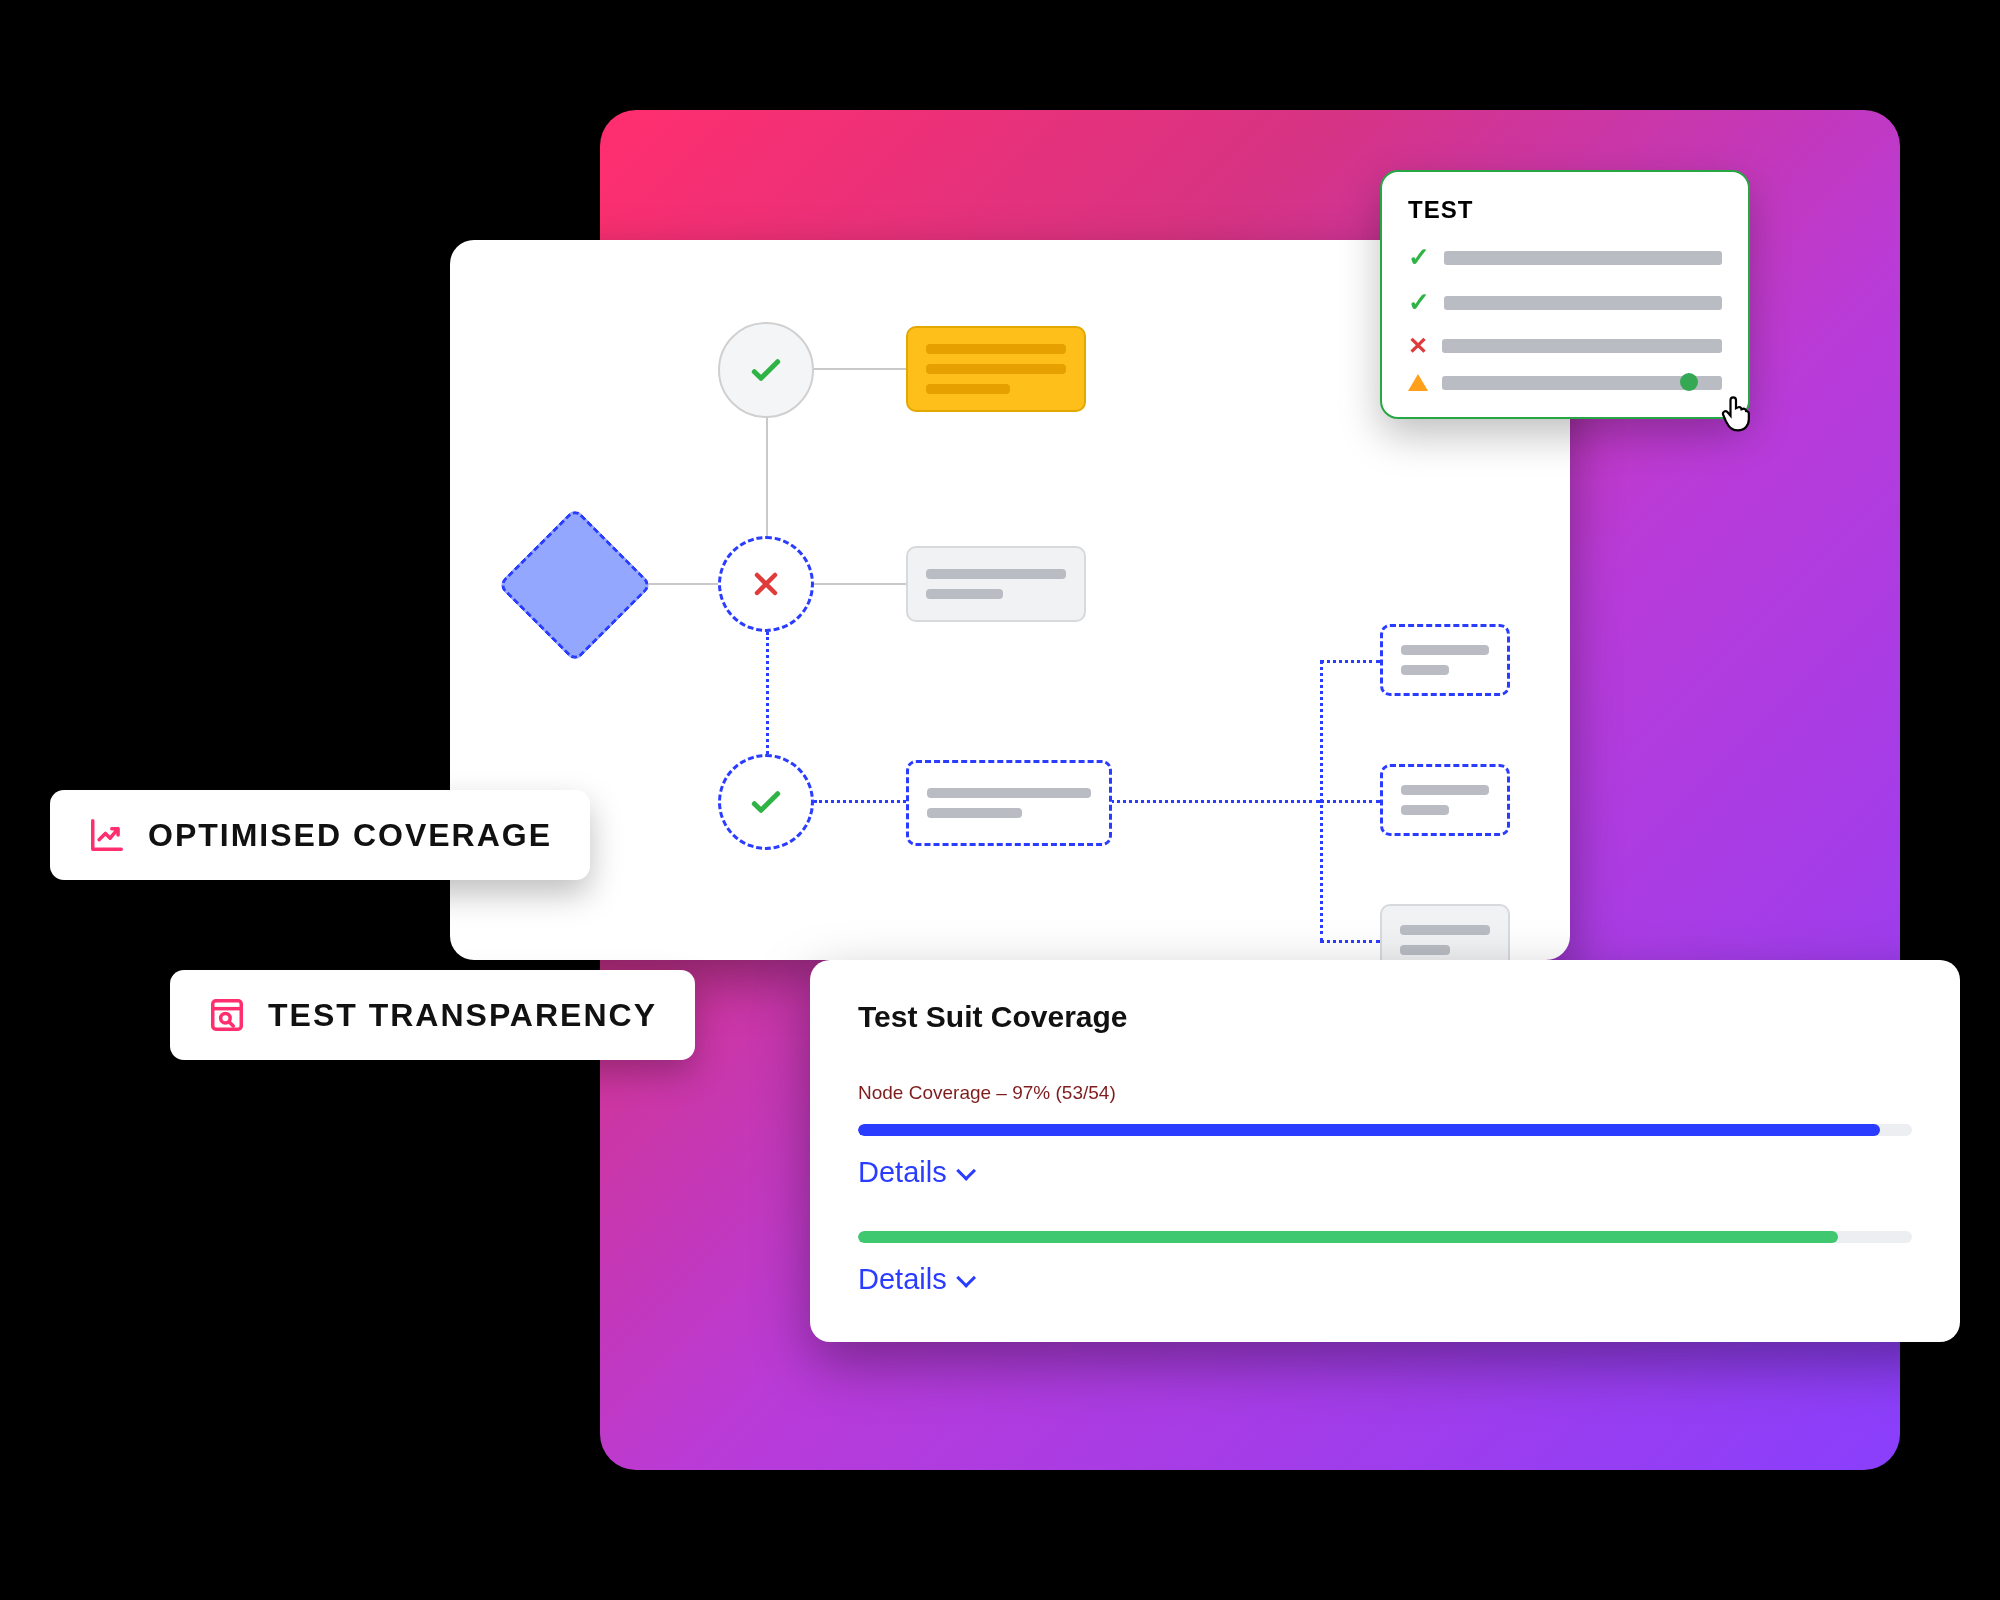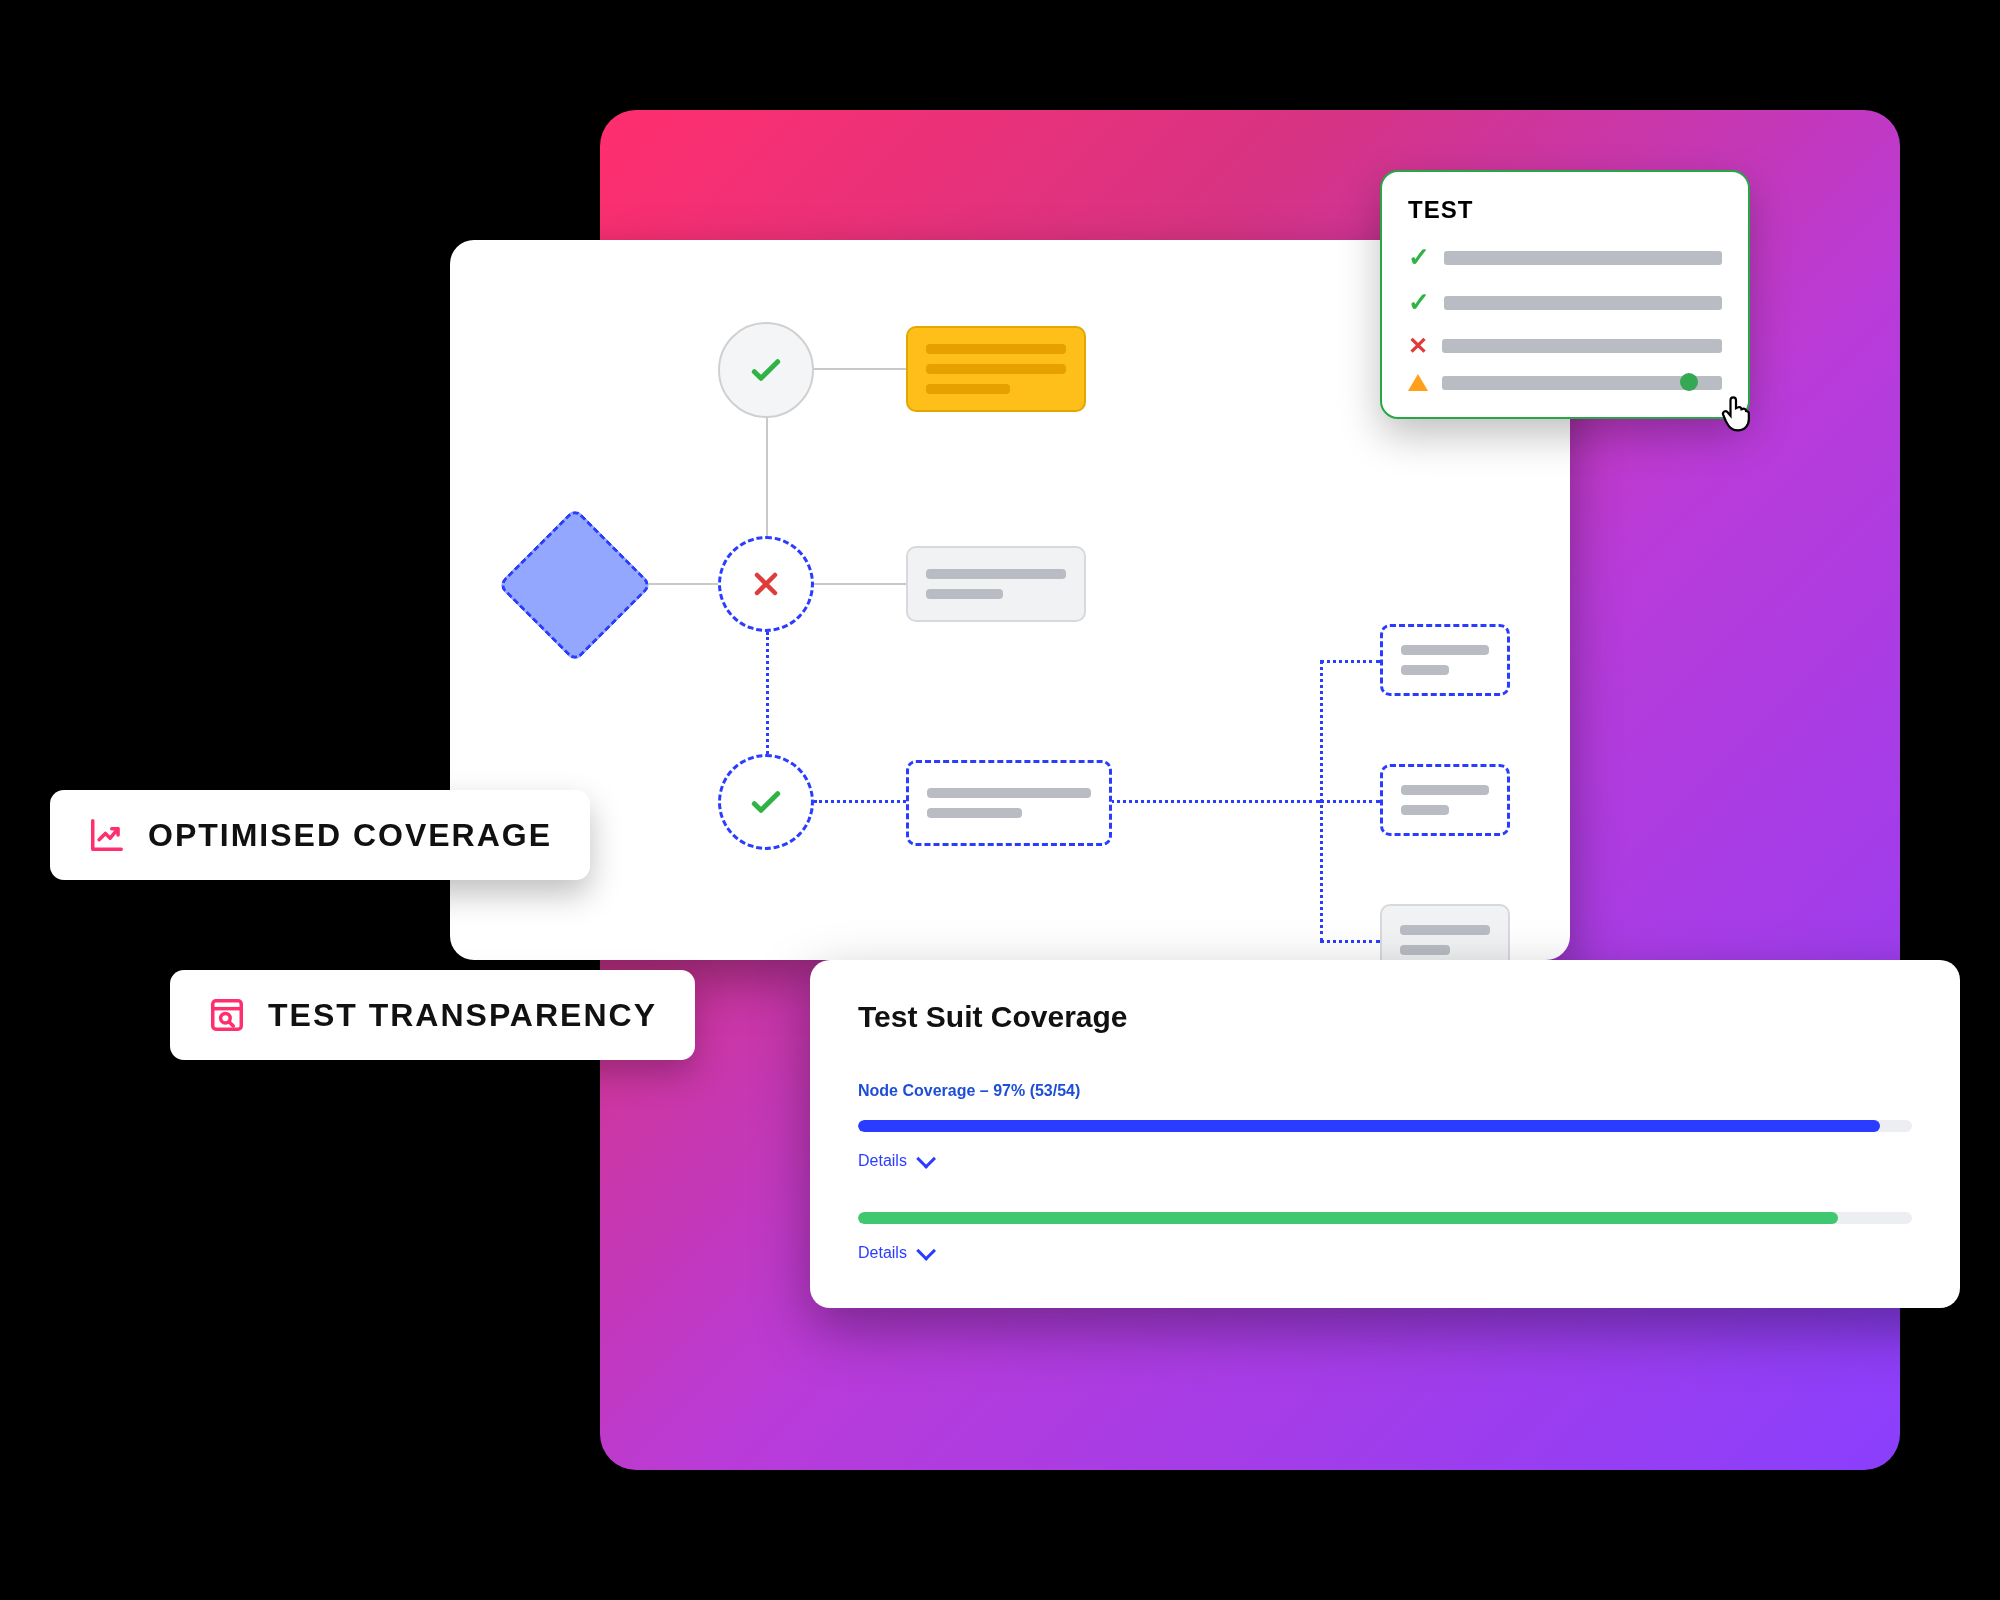--- a/index.html
+++ b/index.html
@@ -146,39 +146,39 @@
     box-shadow: 0 22px 55px rgba(0,0,0,0.35);
   }
   .coverage-panel h2 {
     font-size: 30px;
     font-weight: 700;
     color: #111;
     margin-bottom: 48px;
   }
   .cov-block { margin-bottom: 42px; }
   .cov-label {
-    font-size: 16px;
-    font-weight: 700;
-    color: #1d4ed8;
+    font-size: 19px;
+    font-weight: 400;
+    color: #7f1d1d;
     margin-bottom: 20px;
   }
   .progress {
     width: 100%; height: 12px;
     background: #eceef2;
     border-radius: 8px;
     overflow: hidden;
     margin-bottom: 20px;
   }
   .progress .fill { height: 100%; border-radius: 8px; }
   .fill-blue { background: #2a3cff; }
   .fill-green { background: #3fc86f; }
   .details-link {
     display: inline-flex; align-items: center; gap: 10px;
     color: #2a3cff;
-    font-size: 16px;
+    font-size: 29px;
     font-weight: 500;
   }
   .chevron-down {
     width: 14px; height: 14px;
     border-right: 3px solid #2a3cff;
     border-bottom: 3px solid #2a3cff;
     transform: rotate(45deg) translateY(-3px);
   }
 </style>
 </head>

